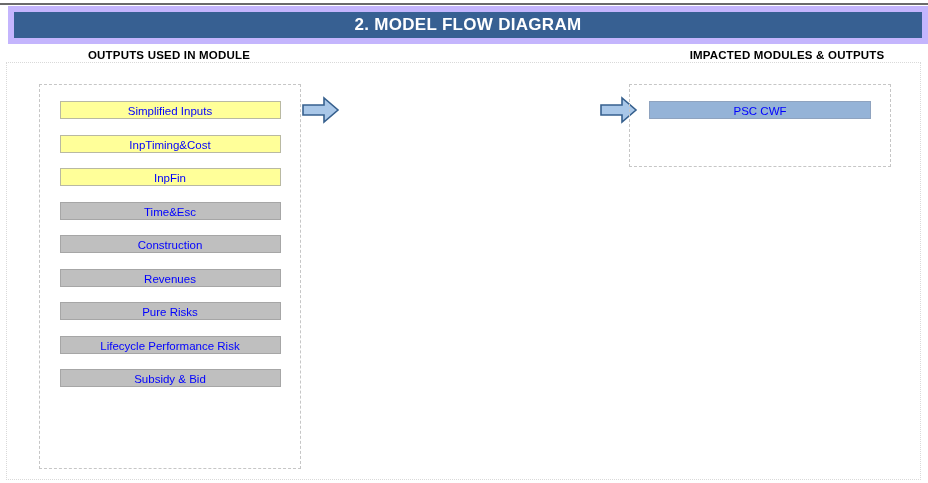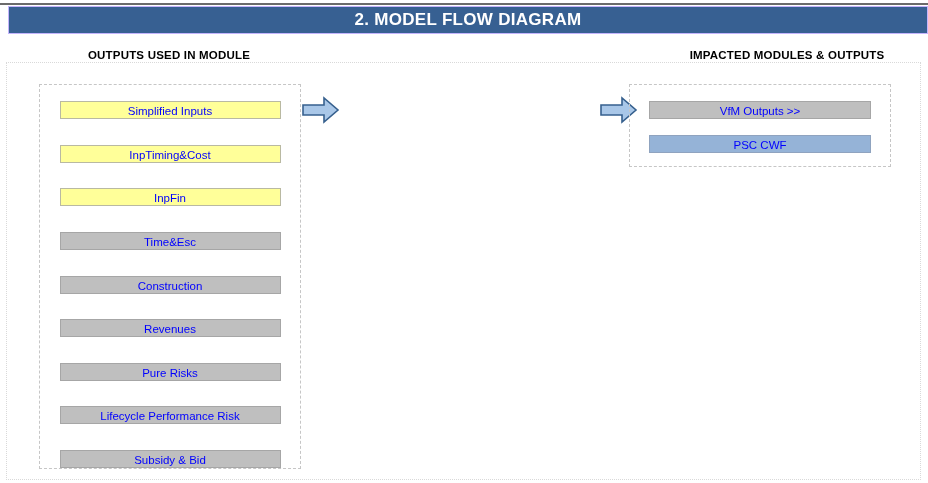--- a/index.html
+++ b/index.html
@@ -3,42 +3,42 @@
 <meta charset="utf-8">
 <style>
   html,body{margin:0;padding:0;background:#ffffff;}
   .page{
     position:relative;width:928px;height:483px;background:#ffffff;overflow:hidden;
     font-family:"Liberation Sans", sans-serif;
   }
   .top-line{position:absolute;left:0;top:3px;right:0;height:2px;background:#6b6b6b;}
   .banner{
     position:absolute;left:8px;top:6px;right:0;height:26px;
-    background:#376092;border:1px solid #c4b5fd;
+    background:#376092;border:6px solid #c4b5fd;
     color:#ffffff;font-size:17px;font-weight:bold;letter-spacing:.3px;
     display:flex;align-items:center;justify-content:center;
   }
   .col-header{
     position:absolute;top:47px;height:16px;
     color:#000000;font-size:11.5px;font-weight:bold;letter-spacing:.2px;
     display:flex;align-items:center;justify-content:center;white-space:nowrap;
   }
   .col-header.c0{left:38px;width:262px;}
   .col-header.c1{left:333px;width:257px;}
   .col-header.c2{left:656px;width:262px;}
   .outer{
     position:absolute;left:6px;top:62px;width:915px;height:418px;
     border:1px dotted #d9d9d9;box-sizing:border-box;
   }
   .group-box{
     position:absolute;border:1px dashed #c6c6c6;box-sizing:border-box;
     display:flex;flex-direction:column;align-items:center;
     padding-top:16px;gap:15.5px;
   }
-  .group-box.g0{left:32px;top:21px;width:262px;height:385px;justify-content:space-between;}
+  .group-box.g0{left:32px;top:21px;width:262px;height:385px;}
   .group-box.g1{left:327px;top:21px;width:257px;height:83px;}
   .group-box.g2{left:622px;top:21px;width:262px;height:83px;}
   .node{
     width:221px;height:18px;line-height:18px;flex:0 0 auto;
     text-align:center;font-size:11.5px;color:#0000ff;
     border:1px solid #a9a9a9;box-sizing:border-box;cursor:pointer;
     white-space:nowrap;overflow:hidden;
   }
   .g1 .node{width:225px;}
   .g2 .node{width:222px;}
@@ -80,18 +80,17 @@
     <svg class="flow-arrow a0" width="38" height="28" viewBox="0 0 38 28">
       <polygon points="1,9 22,9 22,2 36,14 22,26 22,19 1,19" fill="#a9c7e8" stroke="#36608e" stroke-width="1.6"></polygon>
     </svg>
 
 
     <svg class="flow-arrow a1" width="38" height="28" viewBox="0 0 38 28">
       <polygon points="1,9 22,9 22,2 36,14 22,26 22,19 1,19" fill="#a9c7e8" stroke="#36608e" stroke-width="1.6"></polygon>
     </svg>
 
     <div class="group-box g2">
-        <div class="node gray">VfM Outputs &gt;&gt;</div>
         <div class="node blue">PSC CWF</div>
       </div>
 
   </div>
 </div>
 
 </body></html>

